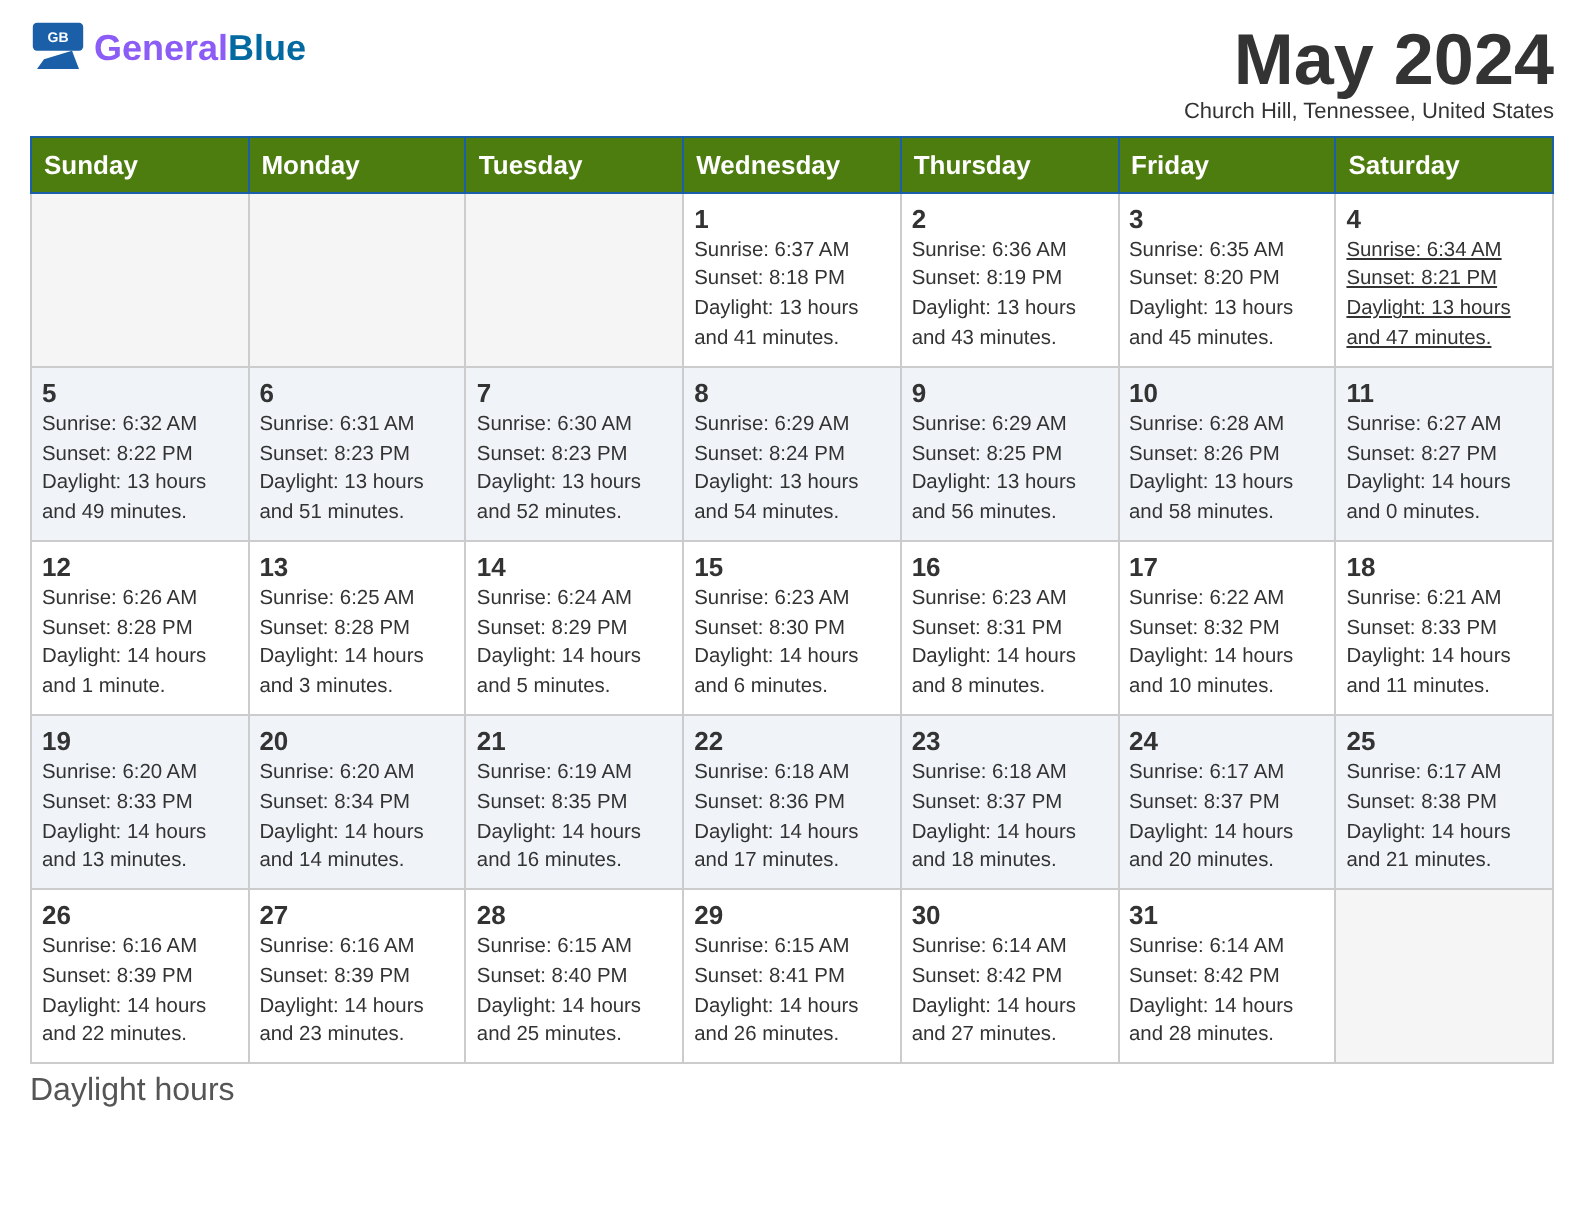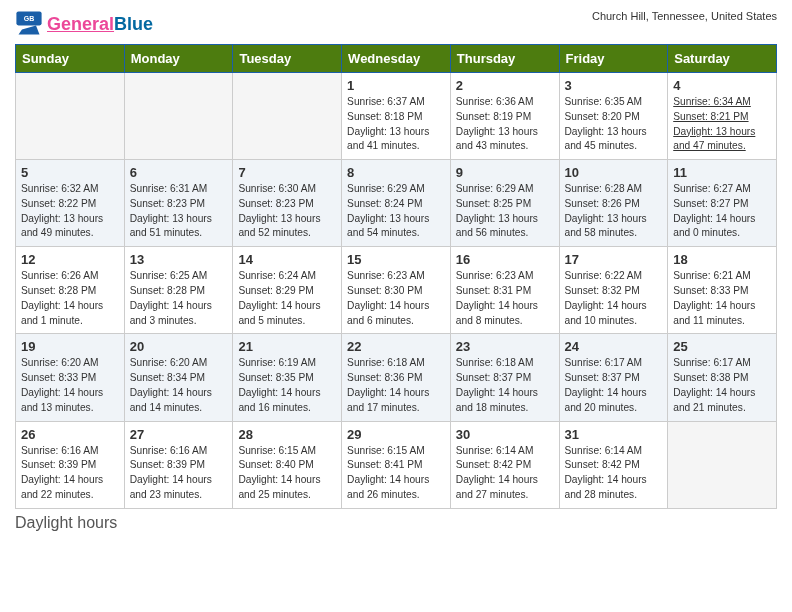--- a/index.html
+++ b/index.html
@@ -17,23 +17,22 @@
       margin-bottom: 6px;
     }
     .logo {
       display: flex;
       align-items: center;
       gap: 4px;
     }
     .logo-text-general {
       font-size: 18px;
       font-weight: bold;
-      color: #ec4899;
+      color: #8b5cf6;
       line-height: 1;
-      text-decoration: underline;
     }
     .logo-text-blue {
       font-size: 18px;
       font-weight: bold;
       color: #0369a1;
       line-height: 1;
     }
     .logo-icon {
       width: 28px;
       height: 28px;
@@ -111,20 +110,21 @@
       <polygon points="10,28 30,22 35,35 5,35" fill="#1a5fa8"></polygon>
     </svg>
     <div>
       <div style="display:flex; gap:0;">
         <span class="logo-text-general">General</span>
         <span class="logo-text-blue">Blue</span>
       </div>
     </div>
   </div>
   <div class="title-block">
+    <div class="month-title">May 2024</div>
     <div class="location-title">Church Hill, Tennessee, United States</div>
   </div>
 </div>
 
 <table class="calendar-table">
   <thead>
     <tr id="weekday-header">
     <th>Sunday</th>
         <th>Monday</th>
         <th>Tuesday</th>

